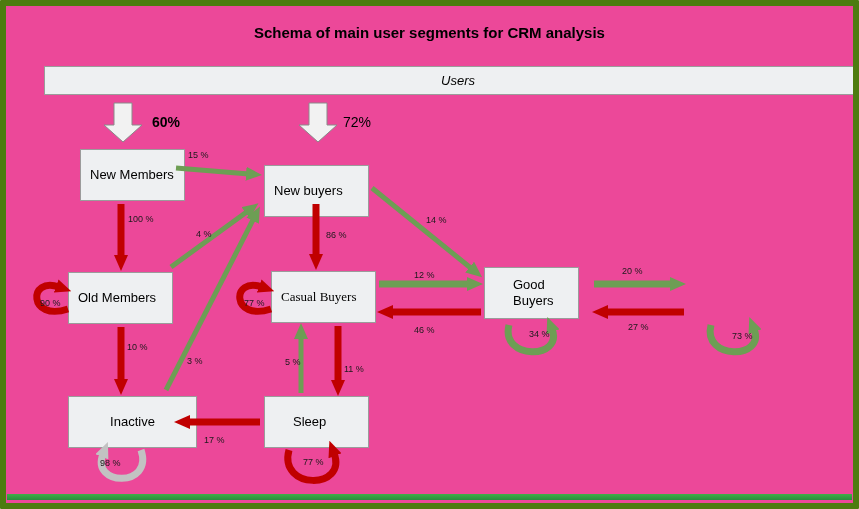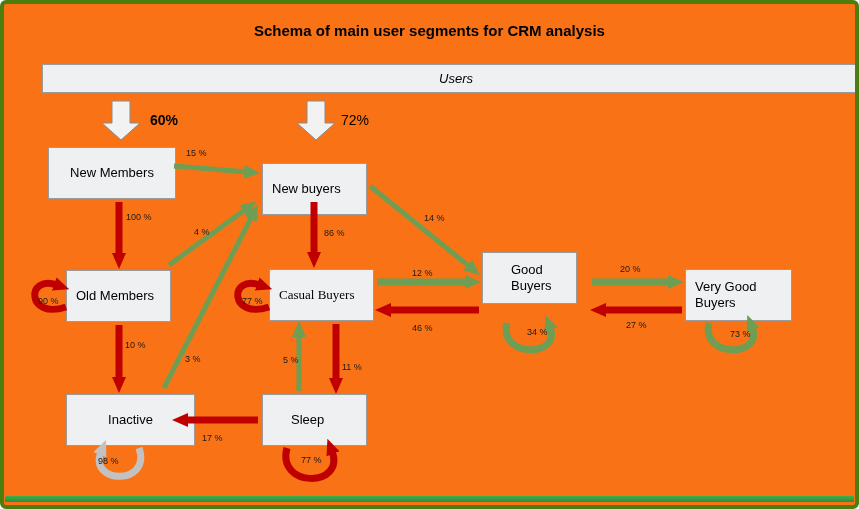--- a/index.html
+++ b/index.html
@@ -1,18 +1,18 @@
 <!DOCTYPE html>
 <html><head>
 <meta charset="utf-8">
 <style>
   html,body { margin:0; padding:0; background:#ffffff; font-family:"Liberation Sans", sans-serif; }
   .canvas {
-    position:relative; width:859px; height:509px; background:#f97316;
-    border:4px solid #4d7c0f; border-radius:6px; overflow:hidden; box-sizing:border-box;
+    position:relative; width:859px; height:509px; background:#ec4899;
+    border:6px solid #4d7c0f; border-radius:1px; overflow:hidden; box-sizing:border-box;
   }
   .title {
     position:absolute; top:18px; left:0; width:100%; text-align:center;
     font-size:15px; font-weight:bold; color:#000;
   }
   .users-bar {
     position:absolute; left:38px; top:60px; width:828px; height:29px;
     background:#eef0f2; border:1px solid #9b9b9b; box-sizing:border-box;
     display:flex; align-items:center; justify-content:center; font-size:13px; color:#000;font-style:italic;
   }
@@ -46,37 +46,34 @@
     <span>Users</span>
   </div>
 
   <svg class="arrows" width="859" height="509">
     <polygon class="hollow-arrow" points="108,97 126,97 126,119 136,119 117,136 98,119 108,119"></polygon>
     <polygon class="hollow-arrow" points="303,97 321,97 321,119 331,119 312,136 293,119 303,119"></polygon>
   </svg>
   <div class="split-label" style="left:146px; top:108px;font-weight:bold;">60%</div>
   <div class="split-label" style="left:337px; top:108px;">72%</div>
 
-  <div class="node" style="left:44px;  top:143px; width:128px; height:52px;justify-content:center;">
+  <div class="node" style="left:74px;  top:143px; width:105px; height:52px;">
     <span>New Members</span>
     </div>
   <div class="node" style="left:258px; top:143px; width:105px; height:52px;margin-top:16px;">
     <span>New buyers</span>
     </div>
   <div class="node" style="left:62px;  top:266px; width:105px; height:52px;">
     <span>Old Members</span>
     </div>
   <div class="node" style="left:265px; top:265px; width:105px; height:52px;font-family:Liberation Serif, serif;">
     <span>Casual Buyers</span>
     </div>
-  <div class="node" style="left:478px; top:248px; width:95px; height:52px;padding-left:28px;">
+  <div class="node" style="left:478px; top:261px; width:95px; height:52px;padding-left:28px;">
     <span>Good Buyers</span>
-    </div>
-  <div class="node" style="left:681px; top:265px; width:107px; height:52px;">
-    <span>Very Good Buyers</span>
     </div>
   <div class="node" style="left:62px;  top:390px; width:129px; height:52px;justify-content:center;">
     <span>Inactive</span>
     </div>
   <div class="node" style="left:258px; top:390px; width:105px; height:52px;padding-left:28px;">
     <span>Sleep</span>
     </div>
 
   <svg class="arrows" width="859" height="509">
     <defs>

